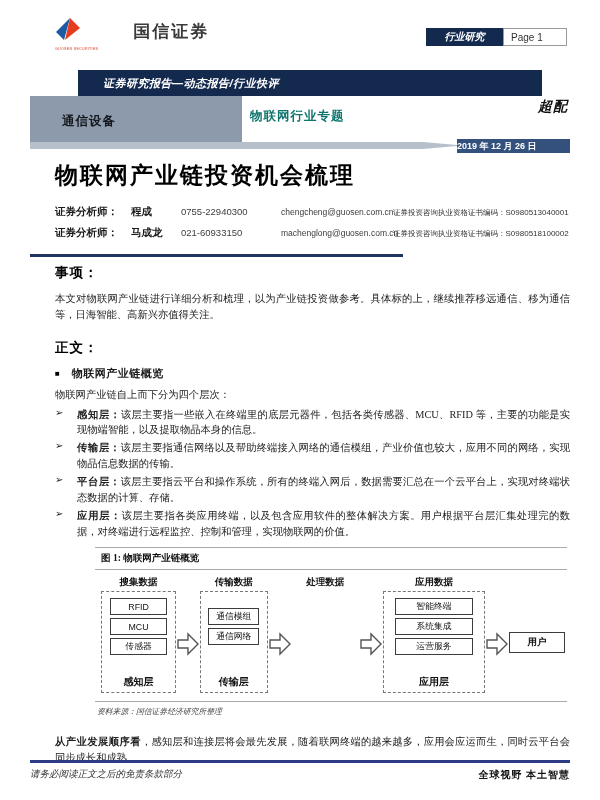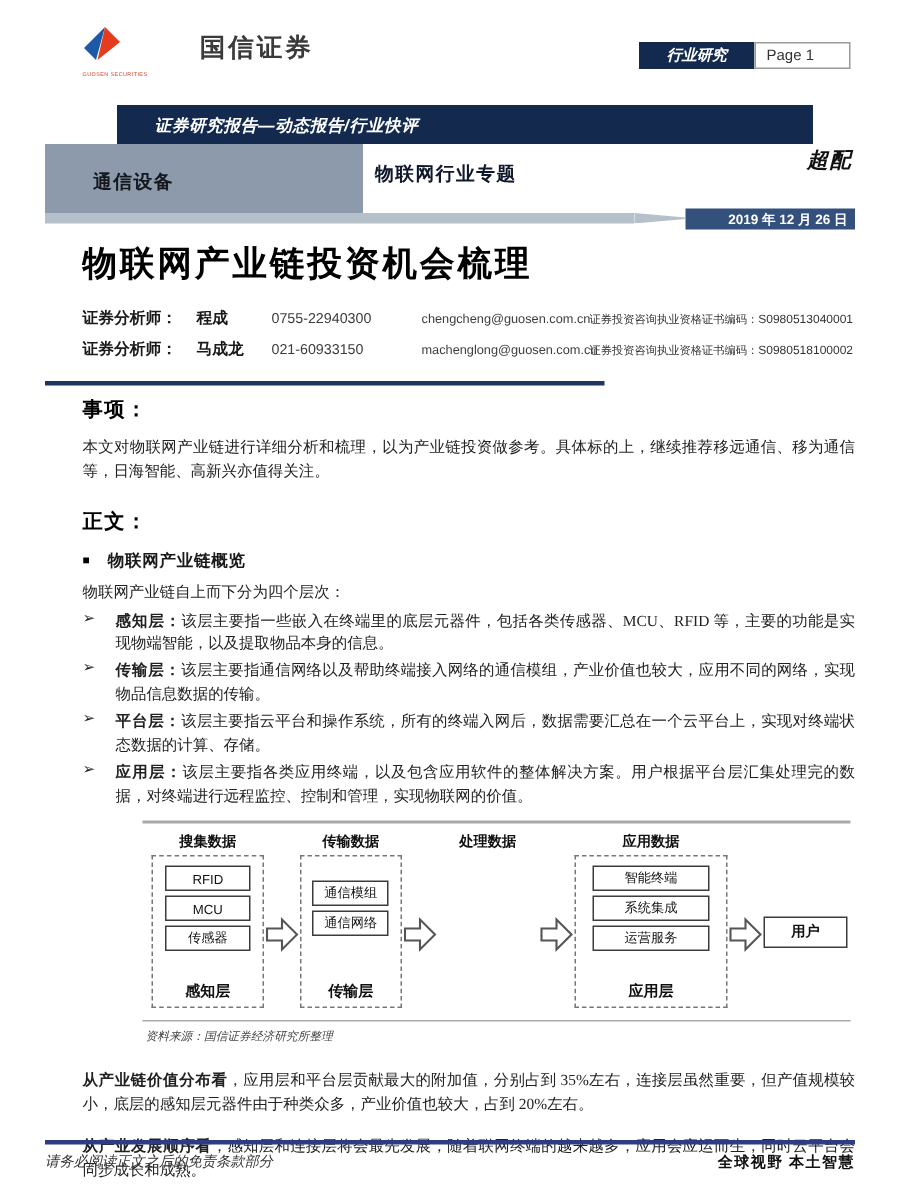--- a/index.html
+++ b/index.html
@@ -32,30 +32,30 @@
     color:#fff; font-size:11px; font-weight:bold; font-style:italic;
     display:flex; align-items:center; padding-left:25px; letter-spacing:.5px;margin-left:48px;
   }
 
   .band { position:absolute; left:30px; top:96px; width:540px; height:50px; background:#fff; }
   .band-sector {
     position:absolute; left:0; top:0; width:212px; height:50px; background:#8c9aab;
     color:#15181c; font-size:12.5px; font-weight:bold;
     display:flex; align-items:center; padding-left:32px; letter-spacing:1px;
   }
-  .band-topic { position:absolute; left:220px; top:12px; font-size:12.5px; font-weight:bold; letter-spacing:1px; color:#0f172a;font-family:Liberation Mono, monospace; }
+  .band-topic { position:absolute; left:220px; top:12px; font-size:12.5px; font-weight:bold; letter-spacing:1px; color:#0f766e;font-family:Liberation Mono, monospace; }
   .band-rating { position:absolute; right:2px; top:2px; font-size:14px; font-weight:bold; font-style:italic; color:#111; letter-spacing:1px; }
 
   .strip { position:absolute; left:30px; top:139px; width:540px; height:14px; }
   .strip-light { position:absolute; left:0; top:3px; width:393px; height:7px; background:#b5c0cb; }
   .strip-taper { position:absolute; left:393px; top:3px; width:34px; height:7px; background:#b5c0cb;
     clip-path:polygon(0 0,100% 42%,100% 58%,0 100%); }
   .strip-navy {
     position:absolute; left:427px; top:0; width:113px; height:14px; background:#33517c;
-    color:#fff; font-size:9px; font-weight:bold; line-height:14px; text-align:right; padding-right:5px;
+    color:#fff; font-size:9px; font-weight:bold; line-height:14px; text-align:left; padding-right:5px;
   }
 
   
   .content { position:absolute; left:55px; top:160px; width:515px; }
   .doc-title { font-size:23px; font-weight:bold; color:#000; letter-spacing:2px; margin-bottom:14px; }
 
   .analysts { display:grid; grid-template-columns:76px 50px 100px 112px 1fr; row-gap:7px; align-items:baseline; margin-bottom:14px; }
   .an-role { font-size:10.5px; font-weight:bold; }
   .an-name { font-size:10.5px; font-weight:bold; }
   .an-phone { font-size:9.5px; color:#3c3c3c; }
@@ -185,20 +185,21 @@
       <span class="bullet-mark">➢</span>
       <span class="bullet-body kai"><b>平台层：</b><span>该层主要指云平台和操作系统，所有的终端入网后，数据需要汇总在一个云平台上，实现对终端状态数据的计算、存储。</span></span>
     </div>
     <div class="bullet">
       <span class="bullet-mark">➢</span>
       <span class="bullet-body kai"><b>应用层：</b><span>该层主要指各类应用终端，以及包含应用软件的整体解决方案。用户根据平台层汇集处理完的数据，对终端进行远程监控、控制和管理，实现物联网的价值。</span></span>
     </div>
 
     <div class="figure">
       <div class="fig-line"></div>
+      <div class="fig-title kai">图 1: 物联网产业链概览</div>
       <div class="fig-line"></div>
 
       <div class="fig-canvas">
 
         <div class="fig-col" style="width:78px">
           <div class="fig-col-h kai">搜集数据</div>
           <div class="dashed">
             <div class="nodebox">RFID</div>
             <div class="nodebox">MCU</div>
             <div class="nodebox kai">传感器</div>
@@ -257,23 +258,20 @@
           <div class="userbox kai">用户</div>
         </div>
 
       </div>
 
       <div class="fig-line"></div>
       <div class="fig-source kai">资料来源：国信证券经济研究所整理</div>
     </div>
 
     <div class="lead-para kai">
-      <b>从产业链价值分布看</b><span>，应用层和平台层贡献最大的附加值，分别占到 35%左右，连接层虽然重要，但产值规模较小，底层的感知层元器件由于种类众多，产业价值也较大，占到 20%左右。</span>
-    </div>
-    <div class="lead-para kai">
       <b>从产业发展顺序看</b><span>，感知层和连接层将会最先发展，随着联网终端的越来越多，应用会应运而生，同时云平台会同步成长和成熟。</span>
     </div>
 
   </div>
 
   <div class="footer-rule"></div>
   <div class="footer">
     <div class="footer-left kai">请务必阅读正文之后的免责条款部分</div>
     <div class="footer-right kai">全球视野  本土智慧</div>
   </div>

